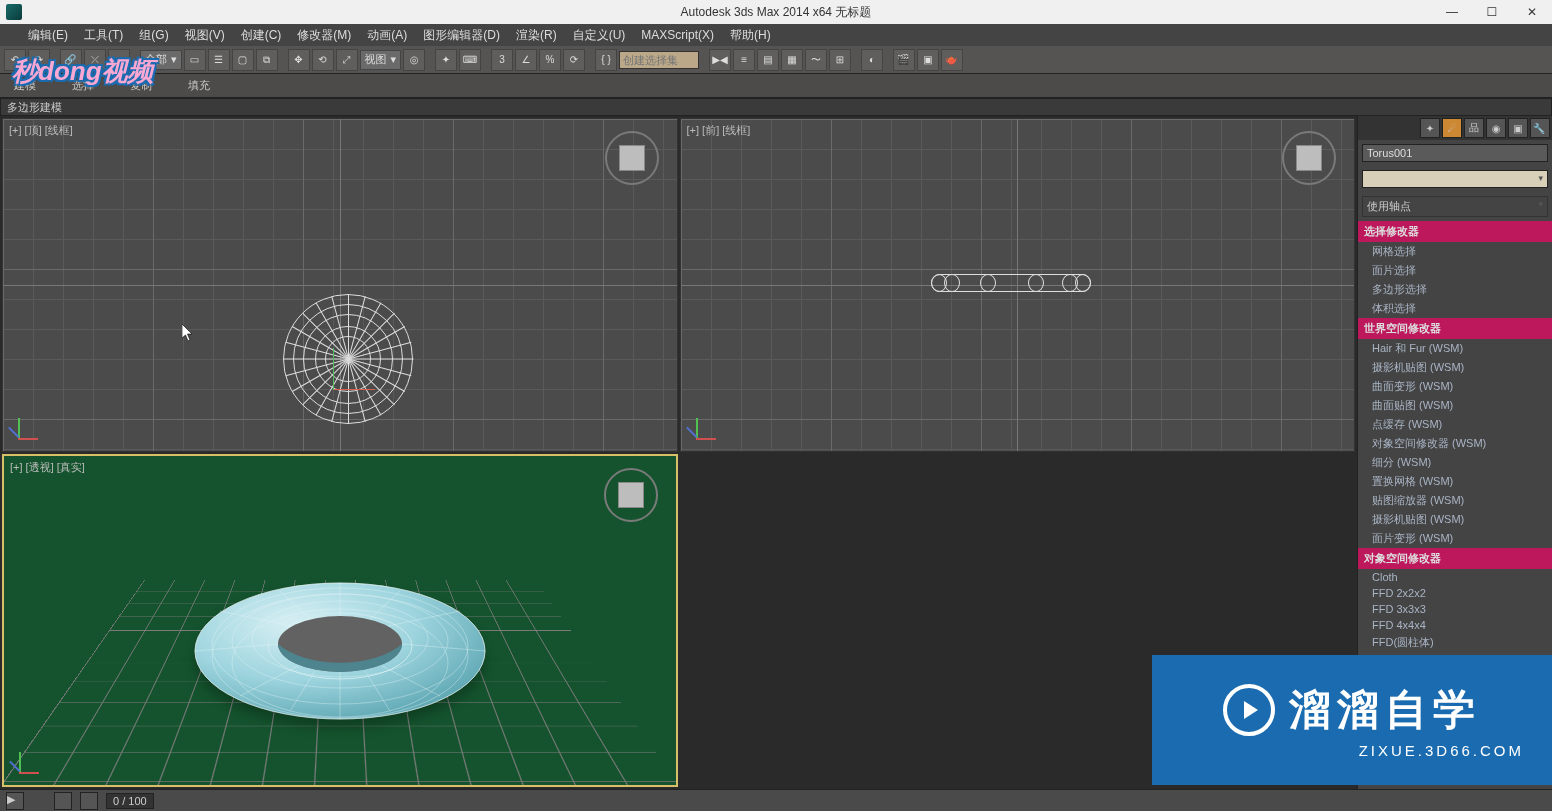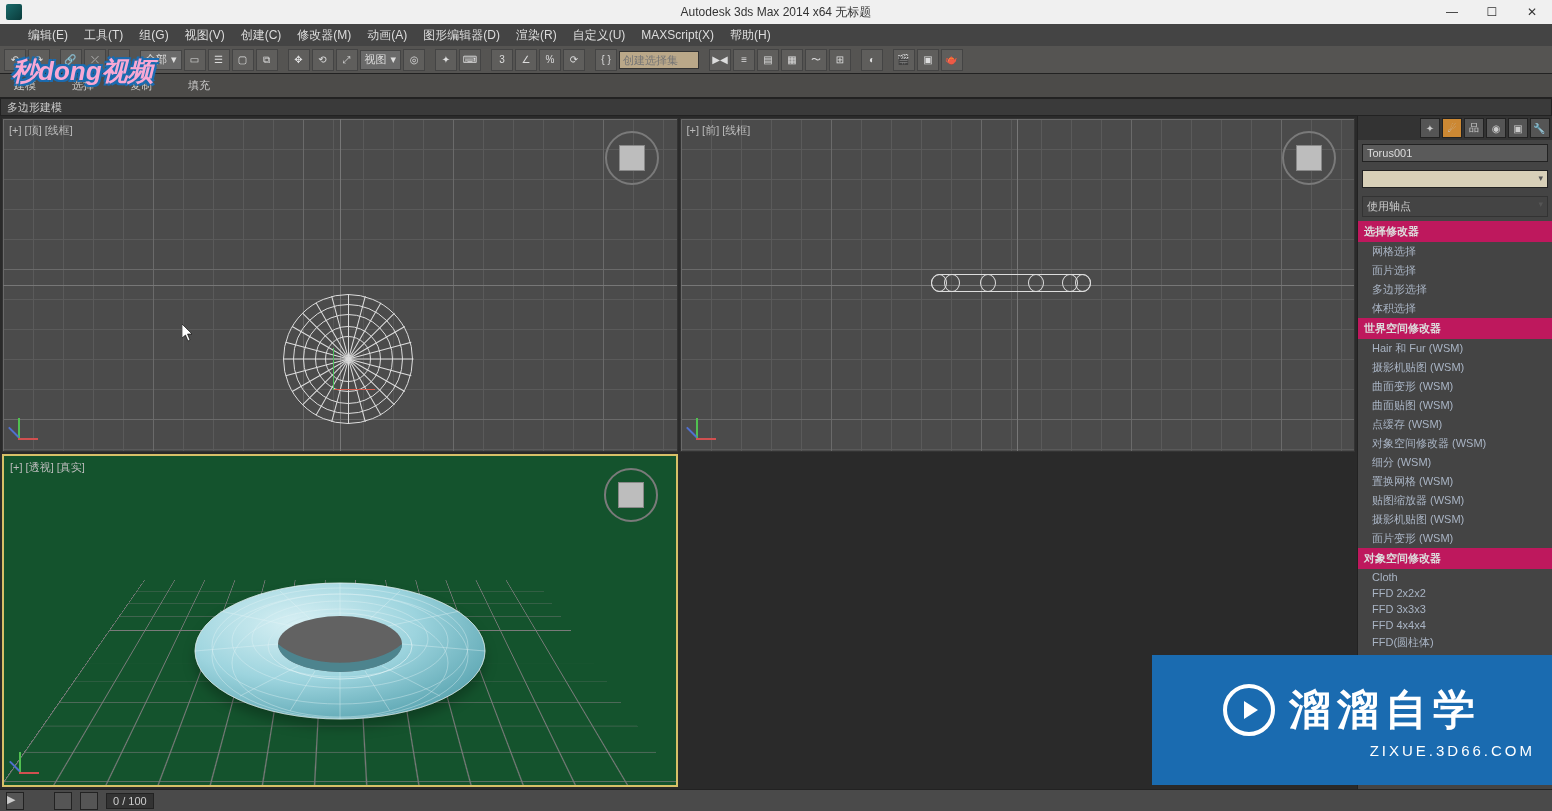--- a/index.html
+++ b/index.html
@@ -77,21 +77,21 @@
  background-image: linear-gradient(#7a7a7a 1px, transparent 1px), linear-gradient(90deg,#7a7a7a 1px, transparent 1px);
  background-size:40px 40px;}
 .persp .torus3d { position:absolute; left:50%; top:58%; transform:translate(-50%,-50%);}
 .persp .torus3d svg { filter: drop-shadow(0 8px 6px rgba(0,0,0,0.25));}
 
 .ovl-logo { position:absolute; left:12px; top:54px; z-index:50; font-size:26px; font-weight:bold; color:#f9a8d4; text-shadow:2px 2px 0 #1a6bb0, -2px -2px 0 #1a6bb0, 2px -2px 0 #1a6bb0, -2px 2px 0 #1a6bb0; display:flex; align-items:center; font-style:italic;}
 .ovl-bottom { position:absolute; right:0; bottom:26px; width:400px; height:130px; background:#1a6bb0; color:#fff; display:flex; align-items:center; justify-content:center; flex-direction:column; z-index:50;}
 .ovl-bottom .big { font-size:42px; font-weight:700; letter-spacing:6px; display:flex; align-items:center; gap:14px;}
 .ovl-bottom .playcirc { width:52px; height:52px; border:4px solid #fff; border-radius:50%; display:flex; align-items:center; justify-content:center;}
 .ovl-bottom .playcirc::after { content:""; border-left:14px solid #fff; border-top:9px solid transparent; border-bottom:9px solid transparent; margin-left:4px;}
-.ovl-bottom .sub { font-size:15px; letter-spacing:3px; margin-top:4px; align-self:flex-end; margin-right:17px;}
+.ovl-bottom .sub { font-size:15px; letter-spacing:3px; margin-top:4px; align-self:flex-end; margin-right:28px;}
 .cursor-arrow { position:absolute; left:182px; top:324px; z-index:60; width:12px; height:18px; pointer-events:none;}
 .cursor-arrow svg { width:12px; height:18px;}
 </style>
 </head>
 <body>
 
 <div class="titlebar">
   <div class="appicon"></div>
   <span>Autodesk 3ds Max  2014 x64     无标题</span>
   <div class="winbtns">

